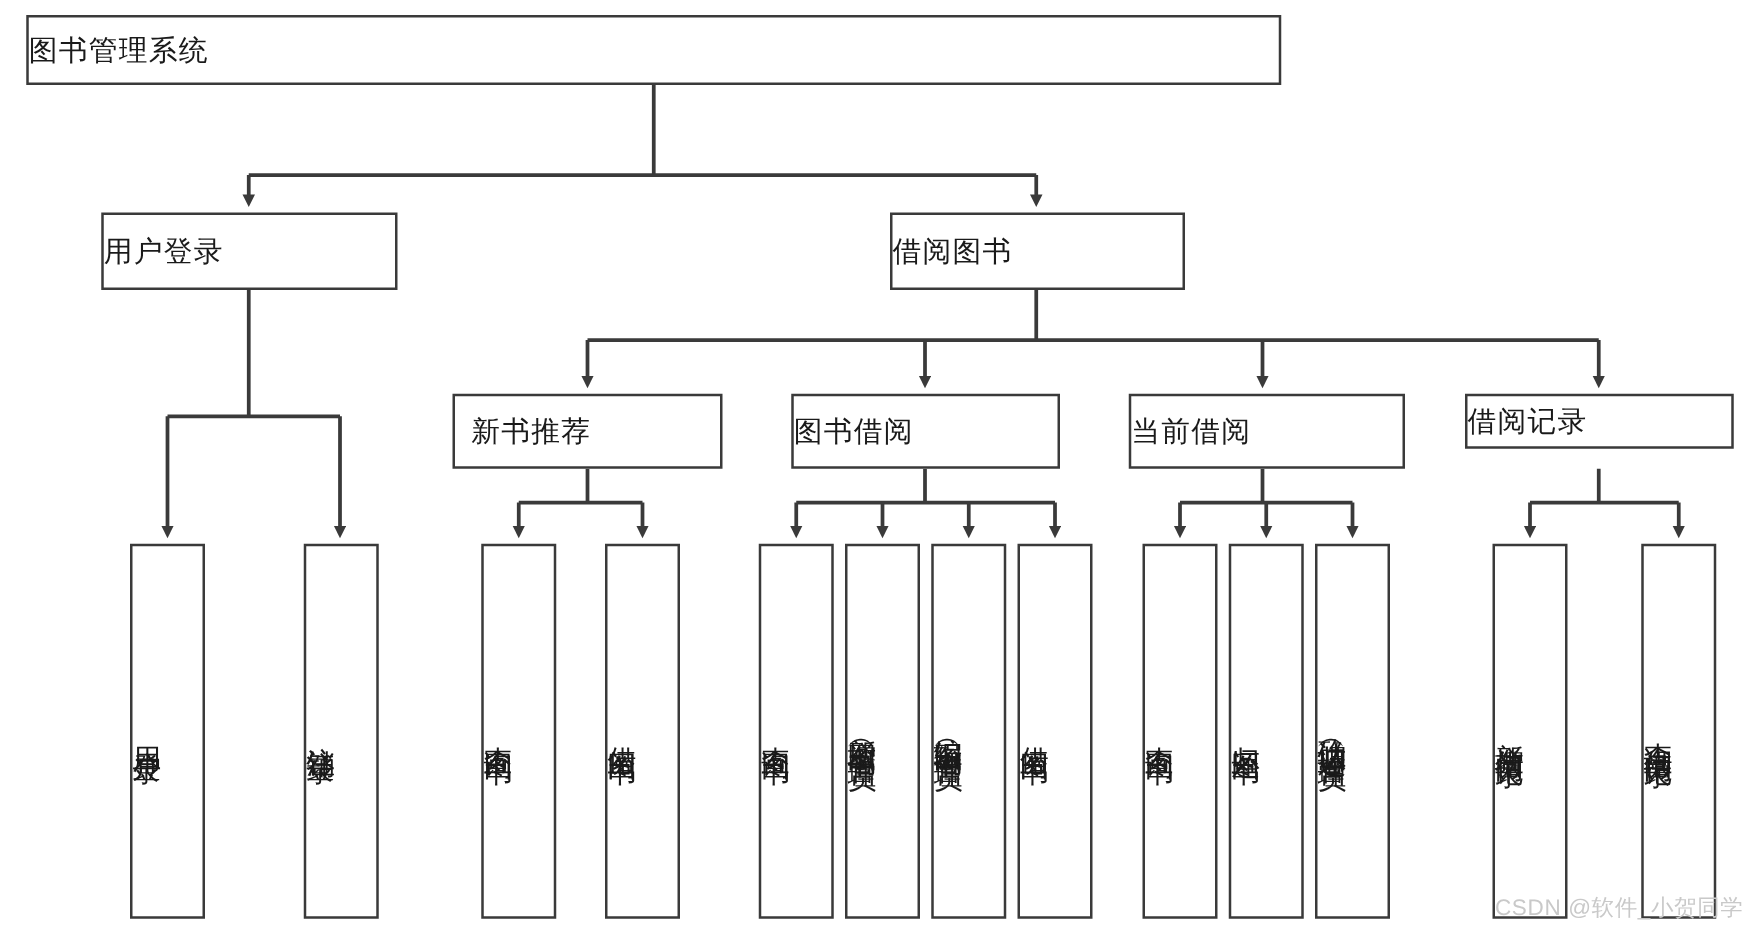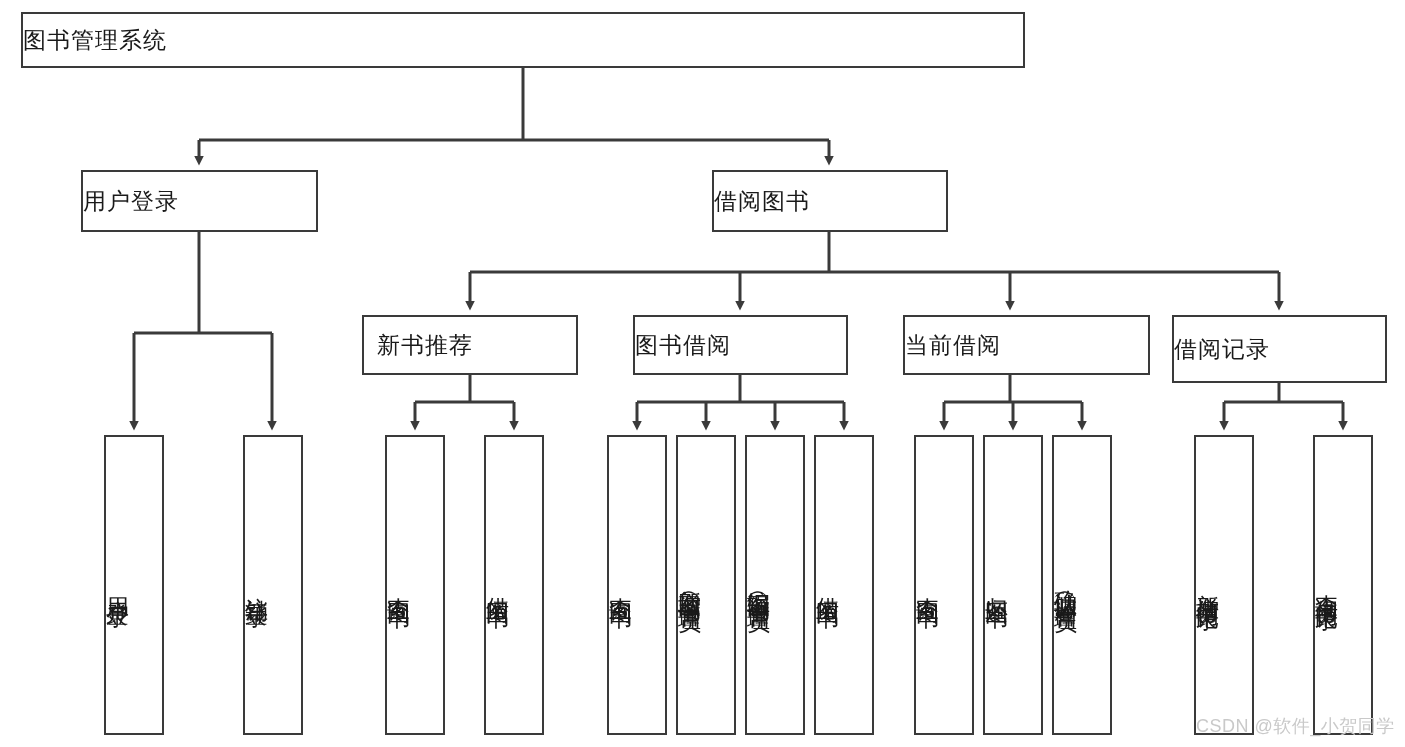--- a/index.html
+++ b/index.html
@@ -126,24 +126,24 @@
   <div class="node horiz" style="left:712px; top:170px; width:236px; height:62px;">
     <span class="htext">借阅图书</span>
   </div>
 
   <div class="node horiz" style="left:362px; top:315px; width:216px; height:60px;padding-left:13px;">
     <span class="htext">新书推荐</span>
   </div>
   <div class="node horiz" style="left:633px; top:315px; width:215px; height:60px;">
     <span class="htext">图书借阅</span>
   </div>
-  <div class="node horiz" style="left:903px; top:315px; width:247px; height:60px;">
+  <div class="node horiz" style="left:903px; top:315px; width:221px; height:60px;">
     <span class="htext">当前借阅</span>
   </div>
-  <div class="node horiz" style="left:1172px; top:315px; width:215px; height:68px;">
+  <div class="node horiz" style="left:1172px; top:315px; width:215px; height:44px;">
     <span class="htext">借阅记录</span>
   </div>
 
   <div class="node vert" style="left:104px; top:435px; width:60px; height:300px;">
     <span class="vtext">用户登录</span>
   </div>
   <div class="node vert" style="left:243px; top:435px; width:60px; height:300px;">
     <span class="vtext">注销登录</span>
   </div>
 

